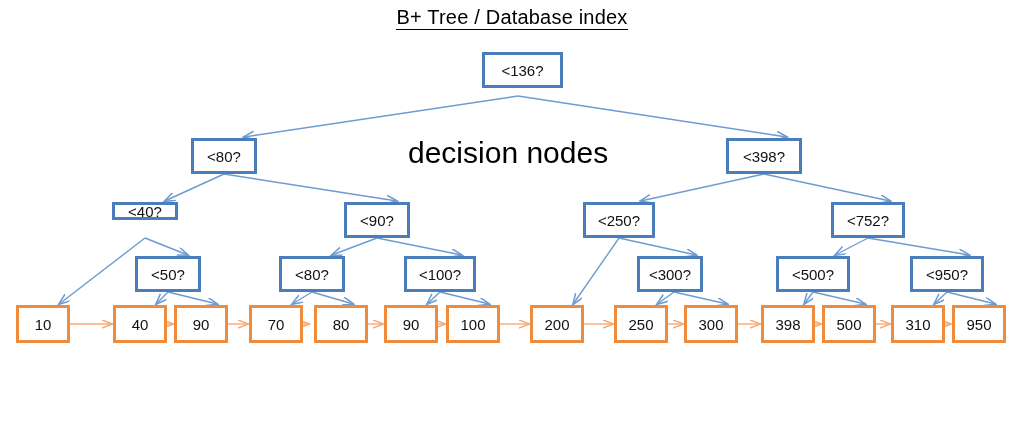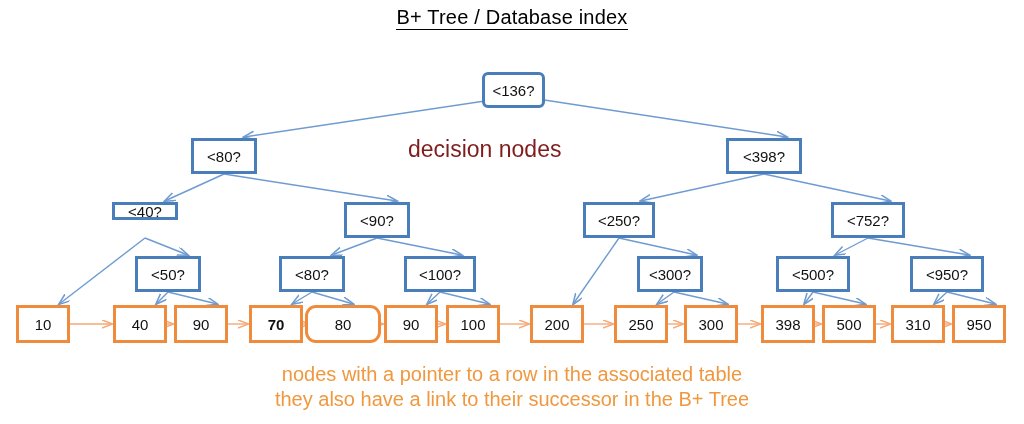--- a/index.html
+++ b/index.html
@@ -62,22 +62,22 @@
     display: flex;
     align-items: center;
     justify-content: center;
     z-index: 3;
     white-space: nowrap;
   }
   #decision-label {
     position: absolute;
     left: 408px;
     top: 136px;
-    font-size: 23px;
-    color: #7f1d1d;
+    font-size: 30px;
+    color: #000000;
     z-index: 2;
     white-space: nowrap;
   }
   #caption {
     position: absolute;
     left: 0;
     top: 362px;
     width: 1024px;
     text-align: center;
     color: #f0983f;
@@ -144,21 +144,21 @@
         <line x1="876" y1="324" x2="890" y2="324" stroke="#f4a977" stroke-width="1.4" marker-end="url(#arrow-orange)"></line>
         <line x1="945" y1="324" x2="951" y2="324" stroke="#f4a977" stroke-width="1.4" marker-end="url(#arrow-orange)"></line>
       </g>
   </svg>
 
   <div id="title"><span>B+ Tree / Database index</span></div>
 
   <div id="decision-label">decision nodes</div>
 
   <div id="decision-layer">
-      <div class="dnode" style="left: 482px; top: 72px; width: 63px; height: 36px; border-radius: 6px;">
+      <div class="dnode" style="left: 482px; top: 52px; width: 81px; height: 36px;">
         <span>&lt;136?</span>
       </div>
       <div class="dnode" style="left: 191px; top: 138px; width: 66px; height: 36px;">
         <span>&lt;80?</span>
       </div>
       <div class="dnode" style="left: 726px; top: 138px; width: 76px; height: 36px;">
         <span>&lt;398?</span>
       </div>
       <div class="dnode" style="left: 112px; top: 202px; width: 66px; height: 18px;">
         <span>&lt;40?</span>
@@ -194,24 +194,24 @@
   <div id="leaf-layer">
       <div class="leaf" style="left: 16px; top: 305px; width: 54px; height: 38px;">
         <span>10</span>
       </div>
       <div class="leaf" style="left: 113px; top: 305px; width: 54px; height: 38px;">
         <span>40</span>
       </div>
       <div class="leaf" style="left: 174px; top: 305px; width: 54px; height: 38px;">
         <span>90</span>
       </div>
-      <div class="leaf" style="left: 249px; top: 305px; width: 54px; height: 38px; font-weight: bold;">
+      <div class="leaf" style="left: 249px; top: 305px; width: 54px; height: 38px;">
         <span>70</span>
       </div>
-      <div class="leaf" style="left: 305px; top: 305px; width: 76px; height: 38px; border-radius: 11px;">
+      <div class="leaf" style="left: 314px; top: 305px; width: 54px; height: 38px;">
         <span>80</span>
       </div>
       <div class="leaf" style="left: 384px; top: 305px; width: 54px; height: 38px;">
         <span>90</span>
       </div>
       <div class="leaf" style="left: 446px; top: 305px; width: 54px; height: 38px;">
         <span>100</span>
       </div>
       <div class="leaf" style="left: 530px; top: 305px; width: 54px; height: 38px;">
         <span>200</span>
@@ -229,18 +229,14 @@
         <span>500</span>
       </div>
       <div class="leaf" style="left: 891px; top: 305px; width: 54px; height: 38px;">
         <span>310</span>
       </div>
       <div class="leaf" style="left: 952px; top: 305px; width: 54px; height: 38px;">
         <span>950</span>
       </div>
     </div>
 
-  <div id="caption">
-    <div>nodes with a pointer to a row in the associated table</div>
-    <div>they also have a link to their successor in the B+ Tree</div>
-  </div>
 
 </div>
 
 </body></html>

